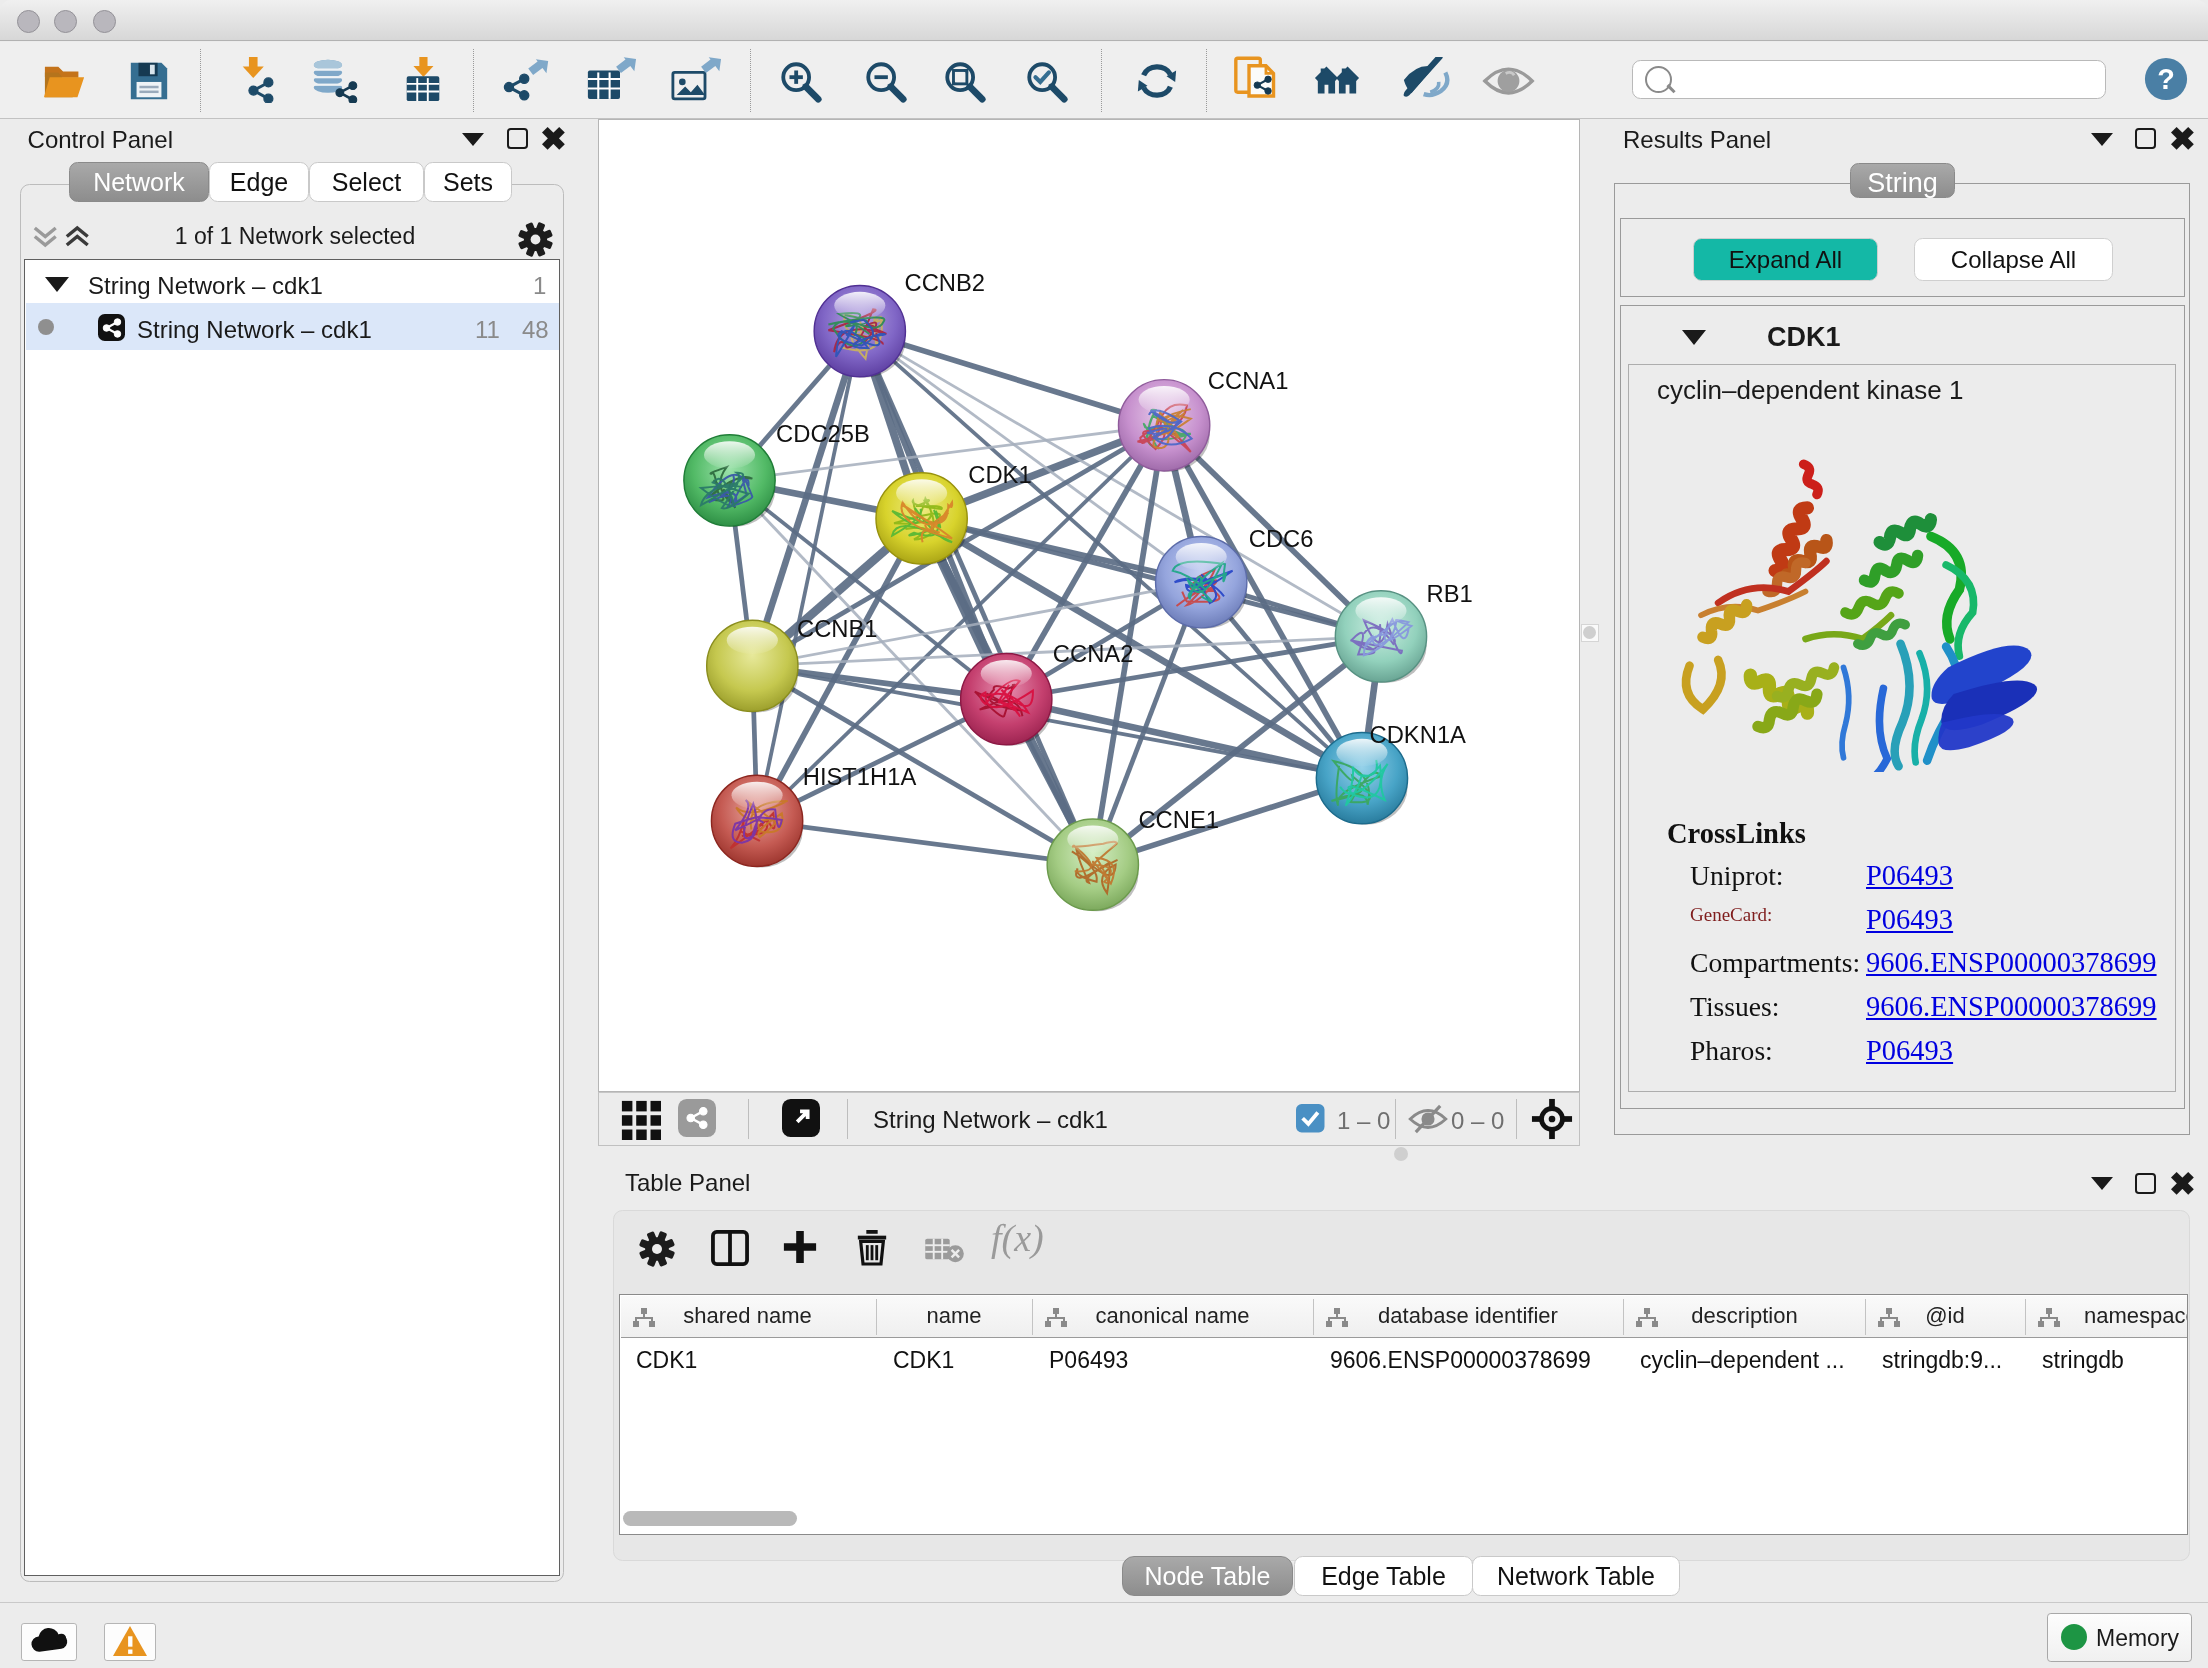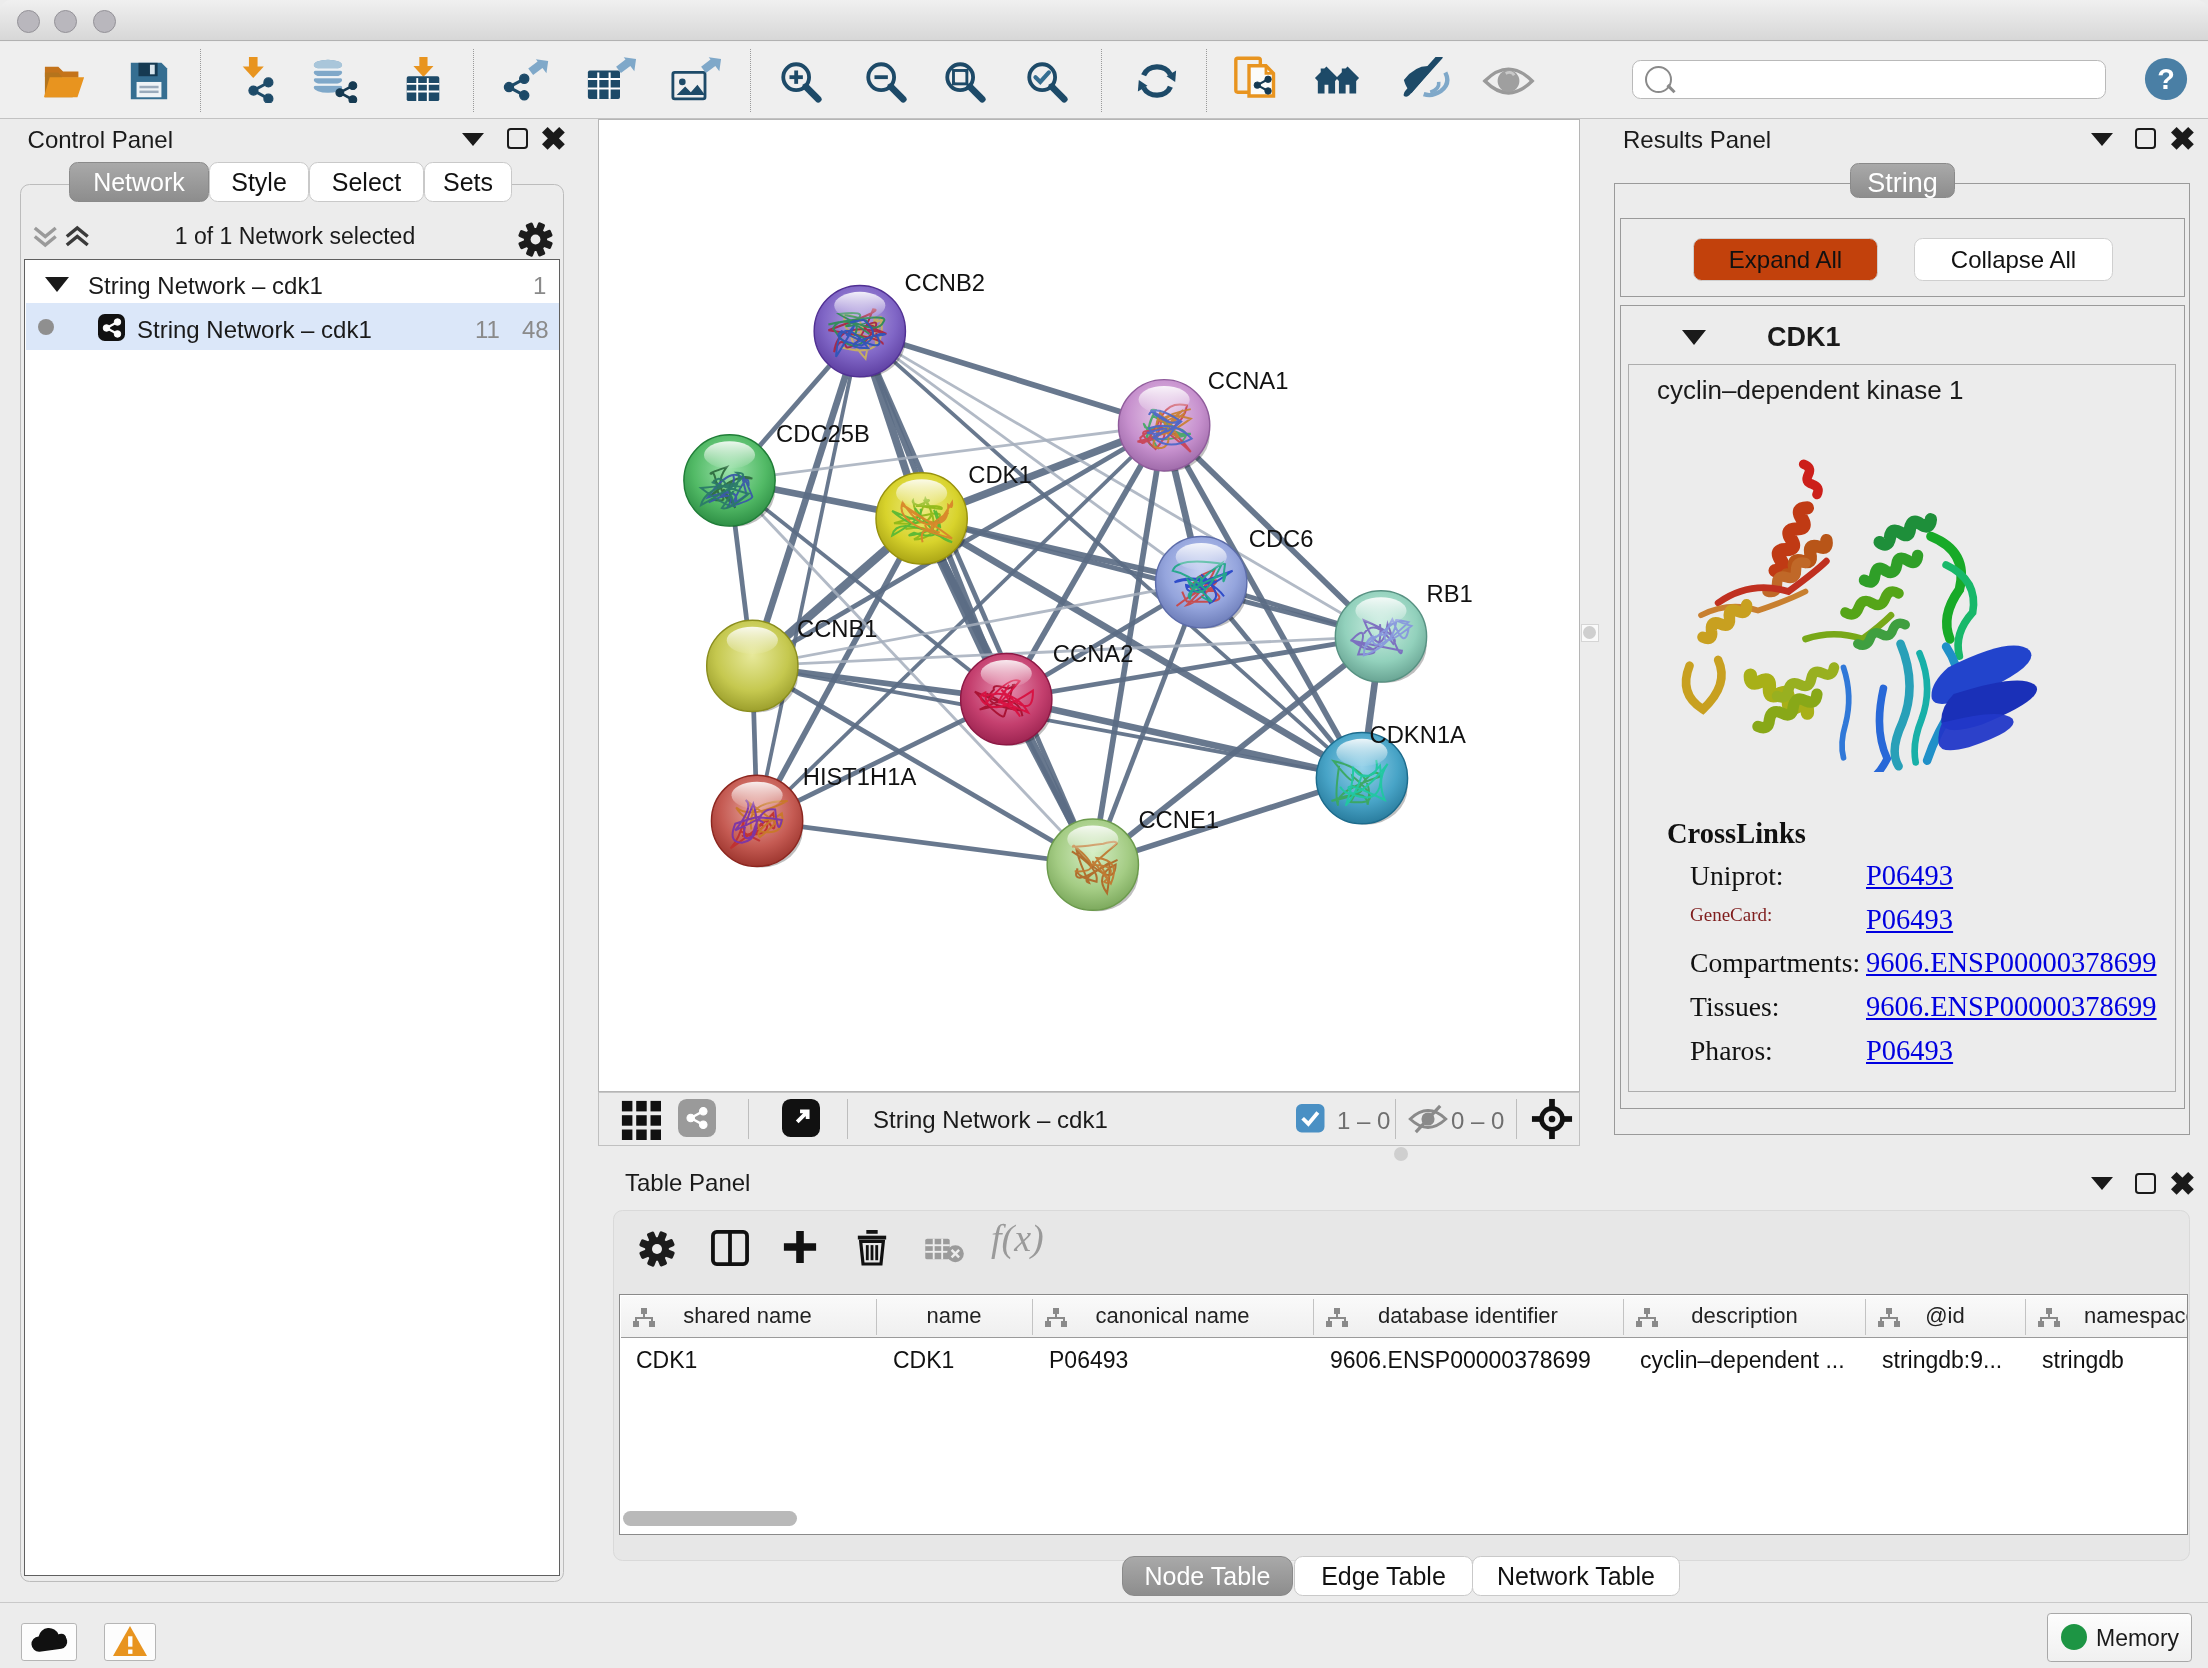--- a/index.html
+++ b/index.html
@@ -181,21 +181,21 @@
 <div class="abs" style="left:2143px;top:56px"><svg width="46" height="46" viewBox="0 0 48 48" xmlns="http://www.w3.org/2000/svg">
         <circle cx="24" cy="24" r="22" fill="#4a7fa5"></circle>
         <text x="24" y="34" font-family="Liberation Sans, sans-serif" font-size="30" font-weight="bold" fill="#fff" text-anchor="middle">?</text>
       </svg></div>
 <div class="abs lbl" style="left:27.6px;top:126px;font-size:24px">Control Panel</div>
 <div style="position:absolute;left:462px;top:133px;width:0;height:0;border-left:11.4px solid transparent;border-right:11.4px solid transparent;border-top:13.3px solid #1a1a1a"></div>
     <div style="position:absolute;left:507px;top:128px;width:21px;height:21px;border:2.9px solid #1a1a1a;border-radius:3.8px"></div>
     <div style="position:absolute;left:540px;top:126px;font-size:32px;font-weight:bold;color:#1a1a1a;line-height:27px">✖</div>
 <div class="abs" style="left:20px;top:184px;width:544px;height:1398px;border:1.4px solid #bcbcbc;border-radius:9.5px"></div>
 <div class="abs gtab" style="left:69px;top:162px;width:140px;height:40px;border-radius:8.6px;font-size:25px;text-align:center;line-height:38px">Network</div>
-<div class="abs wtab" style="left:209px;top:162px;width:100px;height:40px;border-radius:8.6px;font-size:25px;text-align:center;line-height:38px">Style</div>
+<div class="abs wtab" style="left:209px;top:162px;width:100px;height:40px;border-radius:8.6px;font-size:25px;text-align:center;line-height:38px">Edge</div>
 <div class="abs wtab" style="left:309px;top:162px;width:115px;height:40px;border-radius:8.6px;font-size:25px;text-align:center;line-height:38px">Select</div>
 <div class="abs wtab" style="left:424px;top:162px;width:88px;height:40px;border-radius:8.6px;font-size:25px;text-align:center;line-height:38px">Sets</div>
 <div class="abs" style="left:31px;top:224px"><svg width="28.5" height="25" viewBox="0 0 30 26" xmlns="http://www.w3.org/2000/svg">
         <g fill="none" stroke="#9a9a9a" stroke-width="3.6">
           <path d="M4 4 l11 9 11-9"></path>
           <path d="M4 13 l11 9 11-9"></path>
         </g>
       </svg></div>
 <div class="abs" style="left:63px;top:224px"><svg width="28.5" height="25" viewBox="0 0 30 26" xmlns="http://www.w3.org/2000/svg">
         <g fill="none" stroke="#3a3a3a" stroke-width="3.6">
@@ -527,21 +527,21 @@
 <div class="abs" style="left:1581px;top:624px;width:18px;height:18px;background:#fafafa;border:1px solid #d5d5d5"></div>
 <div class="abs" style="left:1583px;top:626px;width:13.3px;height:13.3px;border-radius:50%;background:#cfcfcf"></div>
 <div class="abs" style="left:1394px;top:1147px;width:14.3px;height:14.3px;border-radius:50%;background:#cfcfcf"></div>
 <div class="abs lbl" style="left:1623px;top:126px;font-size:24px">Results Panel</div>
 <div style="position:absolute;left:2091px;top:133px;width:0;height:0;border-left:11.4px solid transparent;border-right:11.4px solid transparent;border-top:13.3px solid #1a1a1a"></div>
     <div style="position:absolute;left:2135px;top:128px;width:21px;height:21px;border:2.9px solid #1a1a1a;border-radius:3.8px"></div>
     <div style="position:absolute;left:2169px;top:126px;font-size:32px;font-weight:bold;color:#1a1a1a;line-height:27px">✖</div>
 <div class="abs" style="left:1614px;top:183px;width:576px;height:952px;background:#ececec;border:1.9px solid #9a9a9a"></div>
 <div class="abs gtab" style="left:1850px;top:163px;width:105px;height:35px;border-radius:8.6px;font-size:27px;text-align:center;line-height:38px">String</div>
 <div class="abs" style="left:1620px;top:218px;width:565px;height:79px;border:1.9px solid #9a9a9a"></div>
-<div class="abs" style="left:1693px;top:238px;width:185px;height:43px;background:#c2410c;border:1px solid #cfcfcf;border-radius:8.6px;font-size:24px;text-align:center;line-height:41px;color:#111">Expand All</div>
+<div class="abs" style="left:1693px;top:238px;width:185px;height:43px;background:#14b8a6;border:1px solid #cfcfcf;border-radius:8.6px;font-size:24px;text-align:center;line-height:41px;color:#111">Expand All</div>
 <div class="abs" style="left:1914px;top:238px;width:199px;height:43px;background:#fff;border:1px solid #cfcfcf;border-radius:8.6px;font-size:24px;text-align:center;line-height:41px;color:#111">Collapse All</div>
 <div class="abs" style="left:1620px;top:305px;width:565px;height:804px;border:1.9px solid #9a9a9a"></div>
 <div class="abs" style="left:1682px;top:330px;width:0;height:0;border-left:12.4px solid transparent;border-right:12.4px solid transparent;border-top:15px solid #1a1a1a"></div>
 <div class="abs lbl" style="left:1767px;top:322px;font-size:27px;font-weight:bold">CDK1</div>
 <div class="abs" style="left:1628px;top:364px;width:548px;height:728px;border:1.4px solid #adadad"></div>
 <div class="abs lbl" style="left:1657px;top:375px;font-size:26px">cyclin–dependent kinase 1</div>
 <svg width="380" height="323" viewBox="0 0 400 340" xmlns="http://www.w3.org/2000/svg" style="position:absolute;left:1663px;top:449px">
       <path d="M162,48 Q166,40 157,37 Q149,35 153,27 Q157,19 148,16" fill="none" stroke="#cc1f1a" stroke-width="10" stroke-linecap="round"></path>
       <path d="M152,62 Q139,62 146,73 Q153,84 141,84 Q128,84 135,95 Q142,106 129,106 Q117,106 124,117 Q131,128 118,128" fill="none" stroke="#c03a14" stroke-width="14" stroke-linecap="round"></path>
       <path d="M130,132 Q141,136 138,125 Q136,114 147,118 Q158,122 155,110 Q153,99 164,103 Q174,107 172,96" fill="none" stroke="#b85518" stroke-width="13" stroke-linecap="round"></path>

